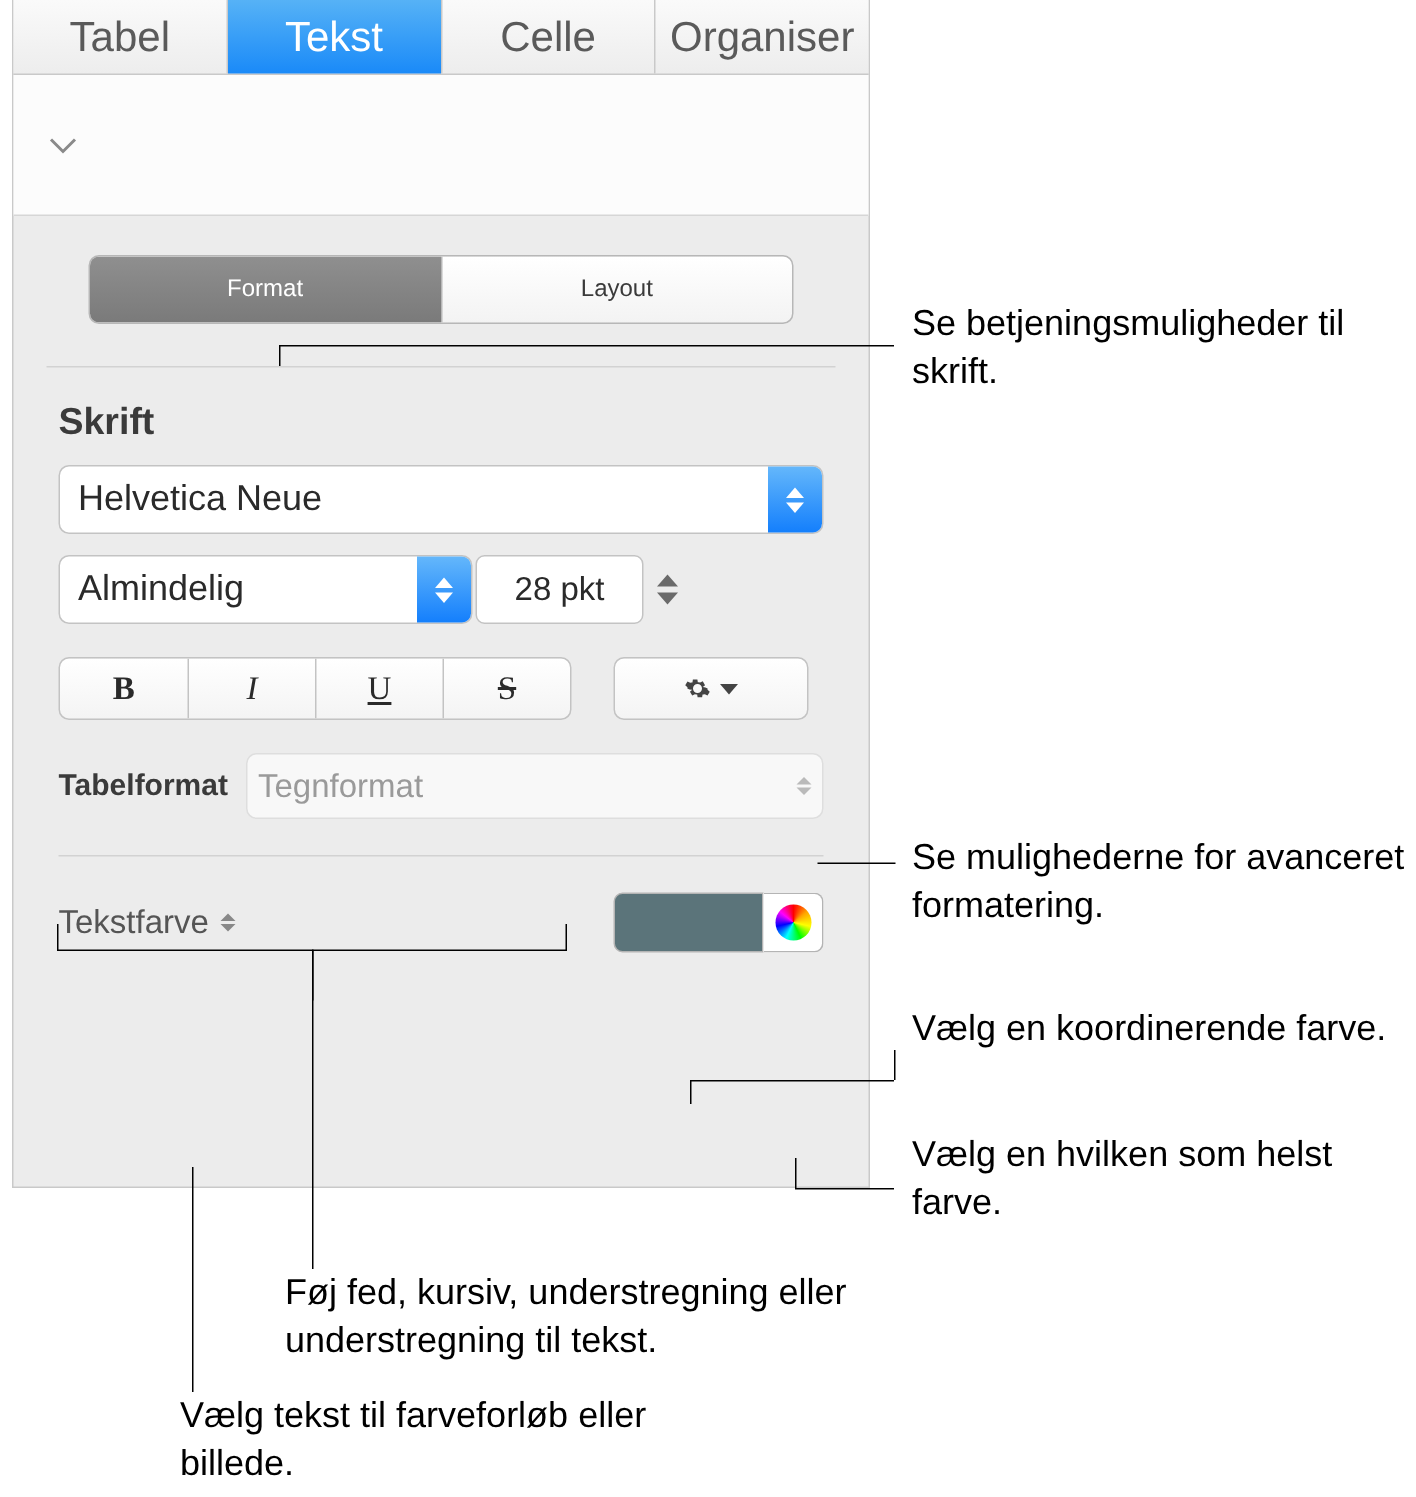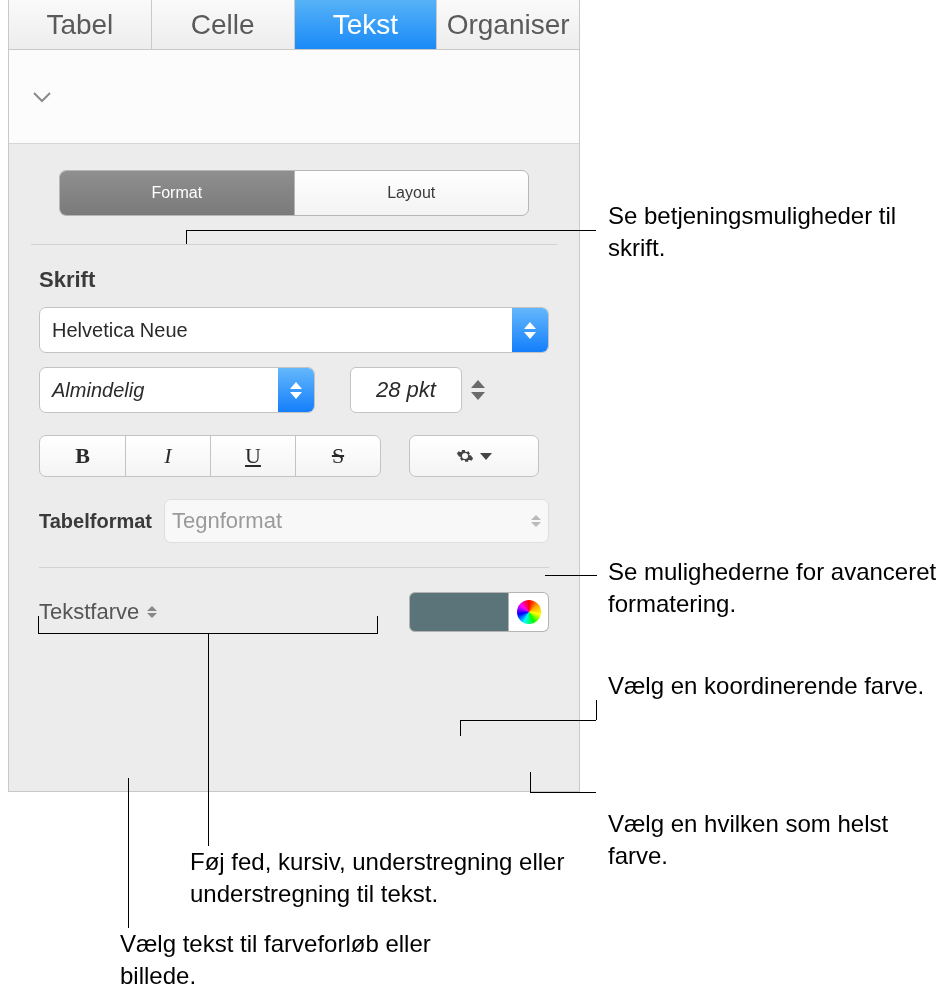--- a/index.html
+++ b/index.html
@@ -86,34 +86,34 @@
 .seg-btn + .seg-btn { border-left: 1px solid #b7b7b7; }
 .divider {
   height: 1px;
   background: #d2d2d2;
   margin: 28px 22px 0 22px;
 }
 .section {
   padding: 0 30px;
 }
 .sec-title {
-  font-size: 22px;
+  font-size: 25px;
   font-weight: 600;
   color: #3a3a3a;
   padding: 22px 0 14px 0;
 }
 .popup {
   display: flex;
   align-items: center;
   background: #fff;
   border: 1px solid #c3c3c3;
   border-radius: 7px;
   height: 46px;
   padding: 0 0 0 12px;
-  font-size: 20px;
+  font-size: 24px;
   color: #2a2a2a;
 }
 .popup .txt { flex: 1; }
 .stepper-btn {
   width: 36px;
   height: 44px;
   background: linear-gradient(#64b7fb,#147ffc);
   border-radius: 0 6px 6px 0;
   display: flex;
   flex-direction: column;
@@ -121,21 +121,21 @@
   justify-content: center;
   gap: 3px;
 }
 .stepper-btn .tri-up, .stepper-btn .tri-down {
   width: 0; height: 0;
   border-left: 6px solid transparent;
   border-right: 6px solid transparent;
 }
 .stepper-btn .tri-up { border-bottom: 7px solid #fff; }
 .stepper-btn .tri-down { border-top: 7px solid #fff; }
-.row { display: flex; gap: 35px; margin-top: 14px; font-style: italic; }
+.row { display: flex; gap: 2px; margin-top: 14px; }
 .font-style { width: 276px; }
 .size-field {
   flex: 1;
   display: flex;
   gap: 6px;
   align-items: center;
 }
 .size-input {
   background: #fff;
   border: 1px solid #c3c3c3;
@@ -332,22 +332,22 @@
   width:1px;height:34px;
   background:#000;
 }
 </style>
 </head>
 <body>
 
 <div class="panel">
   <div class="top-tabs">
     <div class="top-tab">Tabel</div>
+    <div class="top-tab active">Tekst</div>
     <div class="top-tab">Celle</div>
-    <div class="top-tab active">Tekst</div>
     <div class="top-tab">Organiser</div>
   </div>
 
   <div class="style-row">
     <svg class="chev-down" viewBox="0 0 18 12">
         <path d="M1 2 L9 10 L17 2" fill="none" stroke="currentColor" stroke-width="2"></path>
       </svg>
   </div>
 
   <div class="segwrap">
@@ -439,21 +439,21 @@
 <div class="callout-line v" style="left:186px;top:230px;height:14px"></div>
 
 <div class="callout" style="left:608px;top:556px;width:330px">Se mulighederne for avanceret formatering.</div>
 <div class="callout-line h" style="left:545px;top:575px;width:52px"></div>
 
 <div class="callout" style="left:608px;top:670px;width:320px">Vælg en koordinerende farve.</div>
 <div class="callout-line h" style="left:460px;top:720px;width:136px"></div>
 <div class="callout-line v" style="left:460px;top:720px;height:16px"></div>
 <div class="callout-line v" style="left:596px;top:700px;height:20px"></div>
 
-<div class="callout" style="left:608px;top:808px;width:320px">Vælg en hvilken som helst farve.</div>
+<div class="callout" style="left:608px;top:754px;width:320px">Vælg en hvilken som helst farve.</div>
 <div class="callout-line v" style="left:530px;top:772px;height:20px"></div>
 <div class="callout-line h" style="left:530px;top:792px;width:66px"></div>
 
 <div class="bracket-bius"></div>
 <div class="callout-line v" style="left:208px;top:634px;height:212px"></div>
 <div class="callout" style="left:190px;top:846px;width:430px">Føj fed, kursiv, understregning eller understregning til tekst.</div>
 
 <div class="callout-line v" style="left:128px;top:778px;height:150px"></div>
 <div class="callout" style="left:120px;top:928px;width:360px">Vælg tekst til farveforløb eller billede.</div>
 

